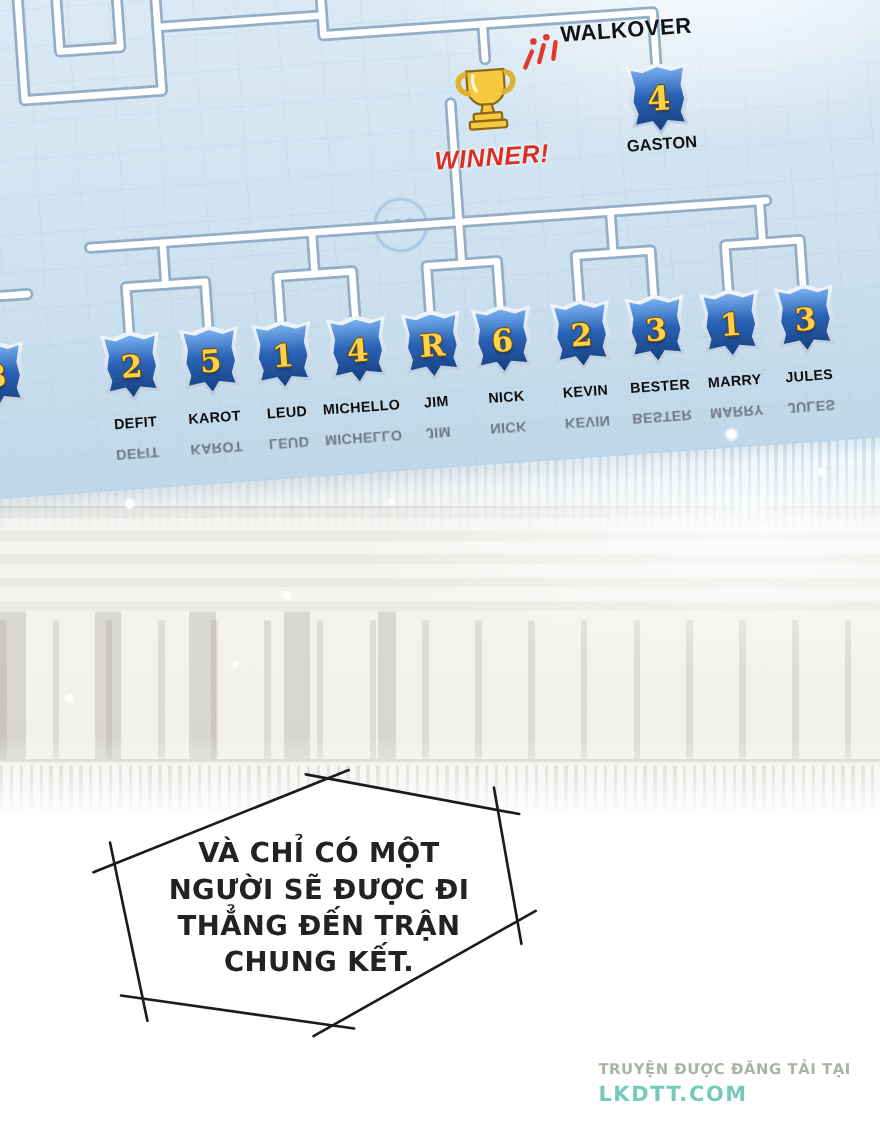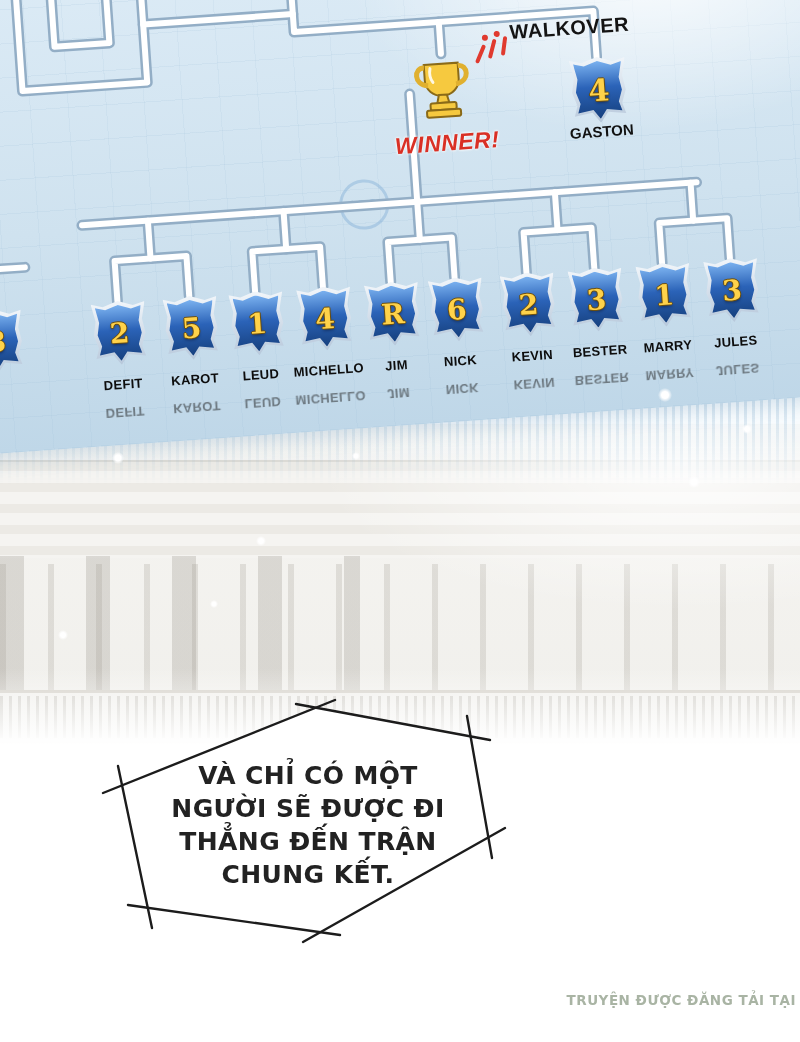--- a/index.html
+++ b/index.html
@@ -67,24 +67,24 @@
   .sparkle{position:absolute;border-radius:50%;z-index:4;
     background:radial-gradient(circle,#ffffff 35%,rgba(255,255,255,0) 72%);}
 
   
   .bubble{position:absolute;z-index:6;}
   .bubble svg{overflow:visible;display:block;}
   .bubble-text{position:absolute;inset:0;display:flex;align-items:center;justify-content:center;
     text-align:center;white-space:pre-line;color:#222;font-weight:bold;font-size:25px;line-height:1.32;
     letter-spacing:.4px;font-family:"DejaVu Sans",sans-serif;}
   .bubble1{left:358px;top:478px;width:420px;height:300px;}
-  .bubble2{left:108px;top:700px;width:400px;height:250px;}
+  .bubble2{left:90px;top:700px;width:400px;height:250px;}
 
   
-  .watermark{position:absolute;right:4px;top:992px;width:252px;text-align:right;z-index:6;}
+  .watermark{position:absolute;right:4px;top:964px;width:252px;text-align:left;z-index:6;}
   .wm1{color:#a9b4a4;font-size:13.5px;font-weight:bold;letter-spacing:.5px;}
   .wm2{margin-top:4px;color:#76cabb;font-size:19px;font-weight:bold;letter-spacing:1.5px;}
 </style>
 </head>
 <body>
 
 <div class="page">
 
   <div class="stadium"></div>
 
@@ -291,15 +291,16 @@
       </g>
     </svg>
     <div class="bubble-text">VÀ CHỈ CÓ MỘT
 NGƯỜI SẼ ĐƯỢC ĐI
 THẲNG ĐẾN TRẬN
 CHUNG KẾT.</div>
   </div>
 
   <div class="watermark">
     <div class="wm1">TRUYỆN ĐƯỢC ĐĂNG TẢI TẠI</div>
+    <div class="wm2">LKDTT.COM</div>
   </div>
 
 </div>
 
 </body></html>

